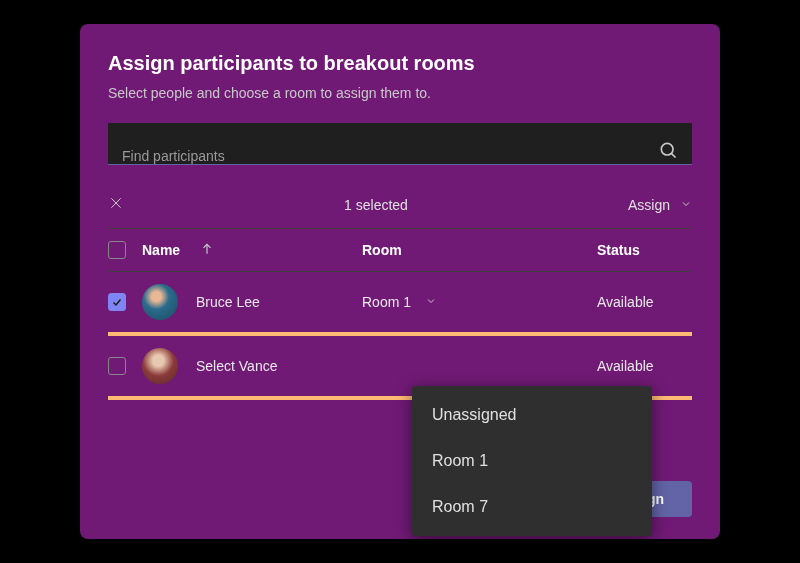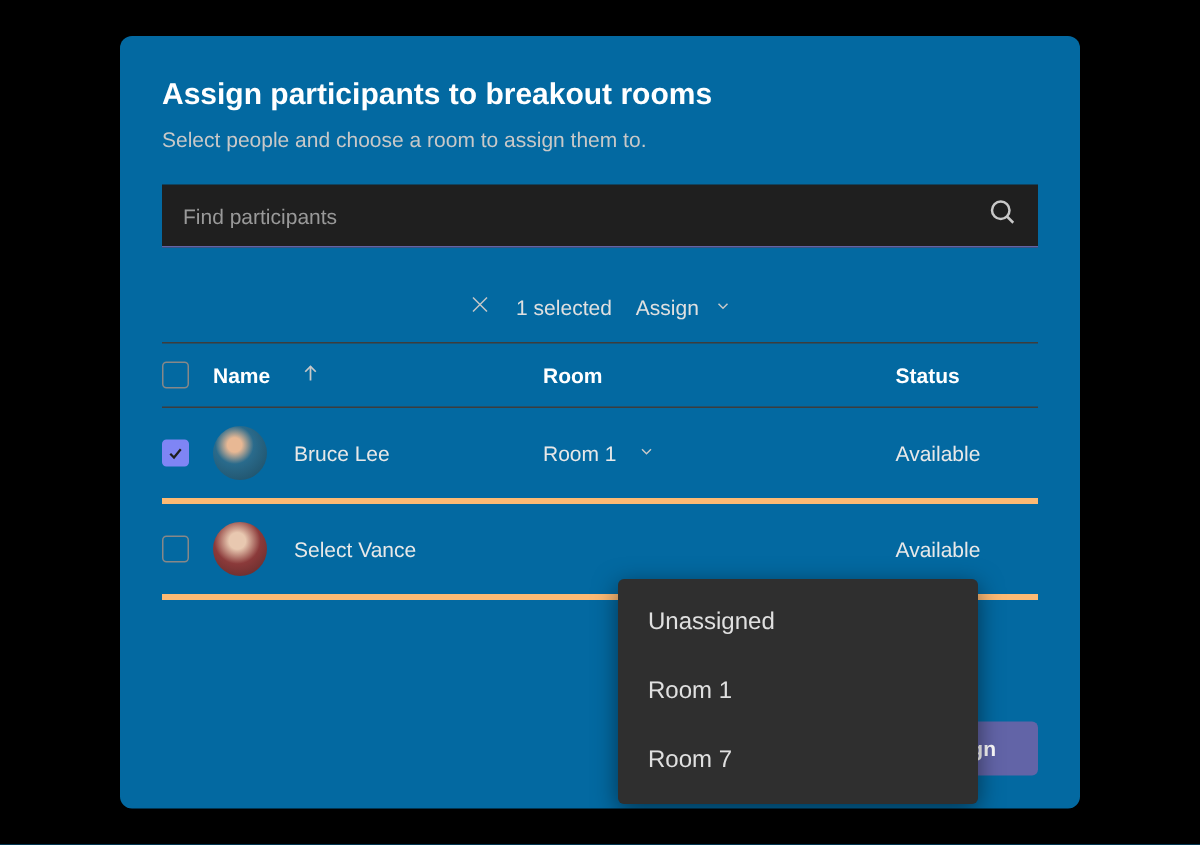--- a/index.html
+++ b/index.html
@@ -13,38 +13,38 @@
       width: 800px;
       height: 563px;
       overflow: hidden;
     }
     .modal {
       position: absolute;
       top: 24px;
       left: 80px;
       width: 640px;
       height: 515px;
-      background: #0369a1;
+      background: #701a75;
       border-radius: 8px;
       padding: 28px;
       color: #fff;
     }
     .title {
       font-size: 20px;
       font-weight: 600;
       margin-bottom: 10px;
     }
     .subtitle {
       font-size: 14px;
       color: #c8c8c8;
       margin-bottom: 22px;
     }
     .search-bar {
       display: flex;
-      align-items: center;
+      align-items: flex-end;
       background: #1f1f1f;
       border-bottom: 1px solid #6264a7;
       height: 42px;
       padding: 0 14px;
       margin-bottom: 22px;
     }
     .search-input {
       flex: 1;
       background: transparent;
       border: none;
@@ -55,21 +55,21 @@
     .search-input::placeholder {
       color: #999;
     }
     .search-icon svg {
       width: 20px;
       height: 20px;
       stroke: #c8c8c8;
     }
     .selection-bar {
       display: flex;
-      justify-content: center;
+      justify-content: space-between;
       align-items: center;
       gap: 16px;
       padding: 8px 0 14px 0;
       font-size: 14px;
       color: #e0e0e0;
     }
     .clear-icon svg {
       width: 16px;
       height: 16px;
       stroke: #c8c8c8;

